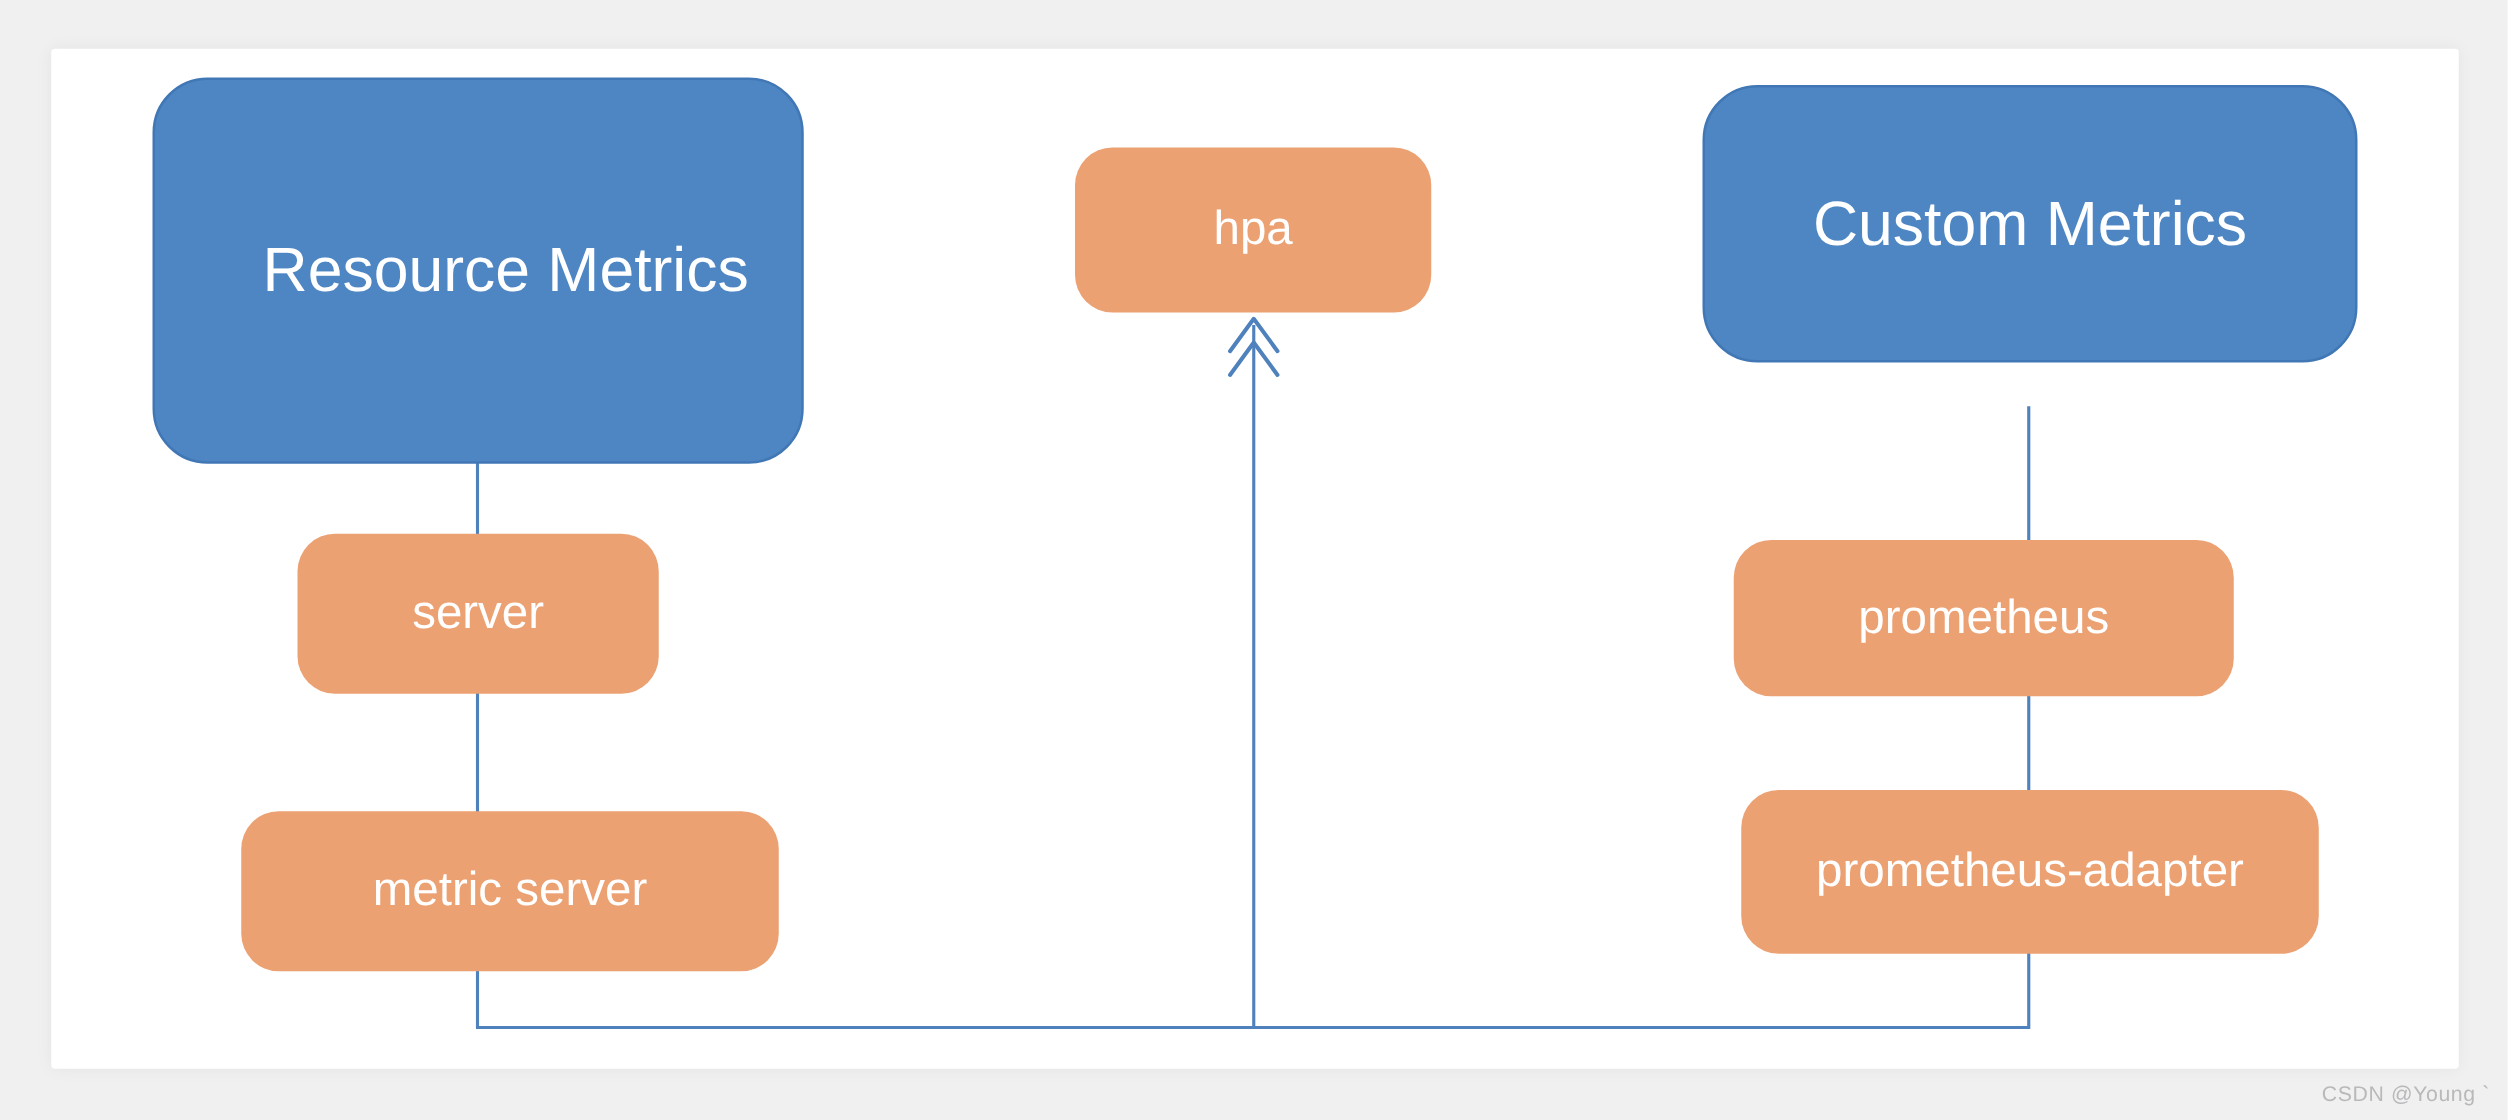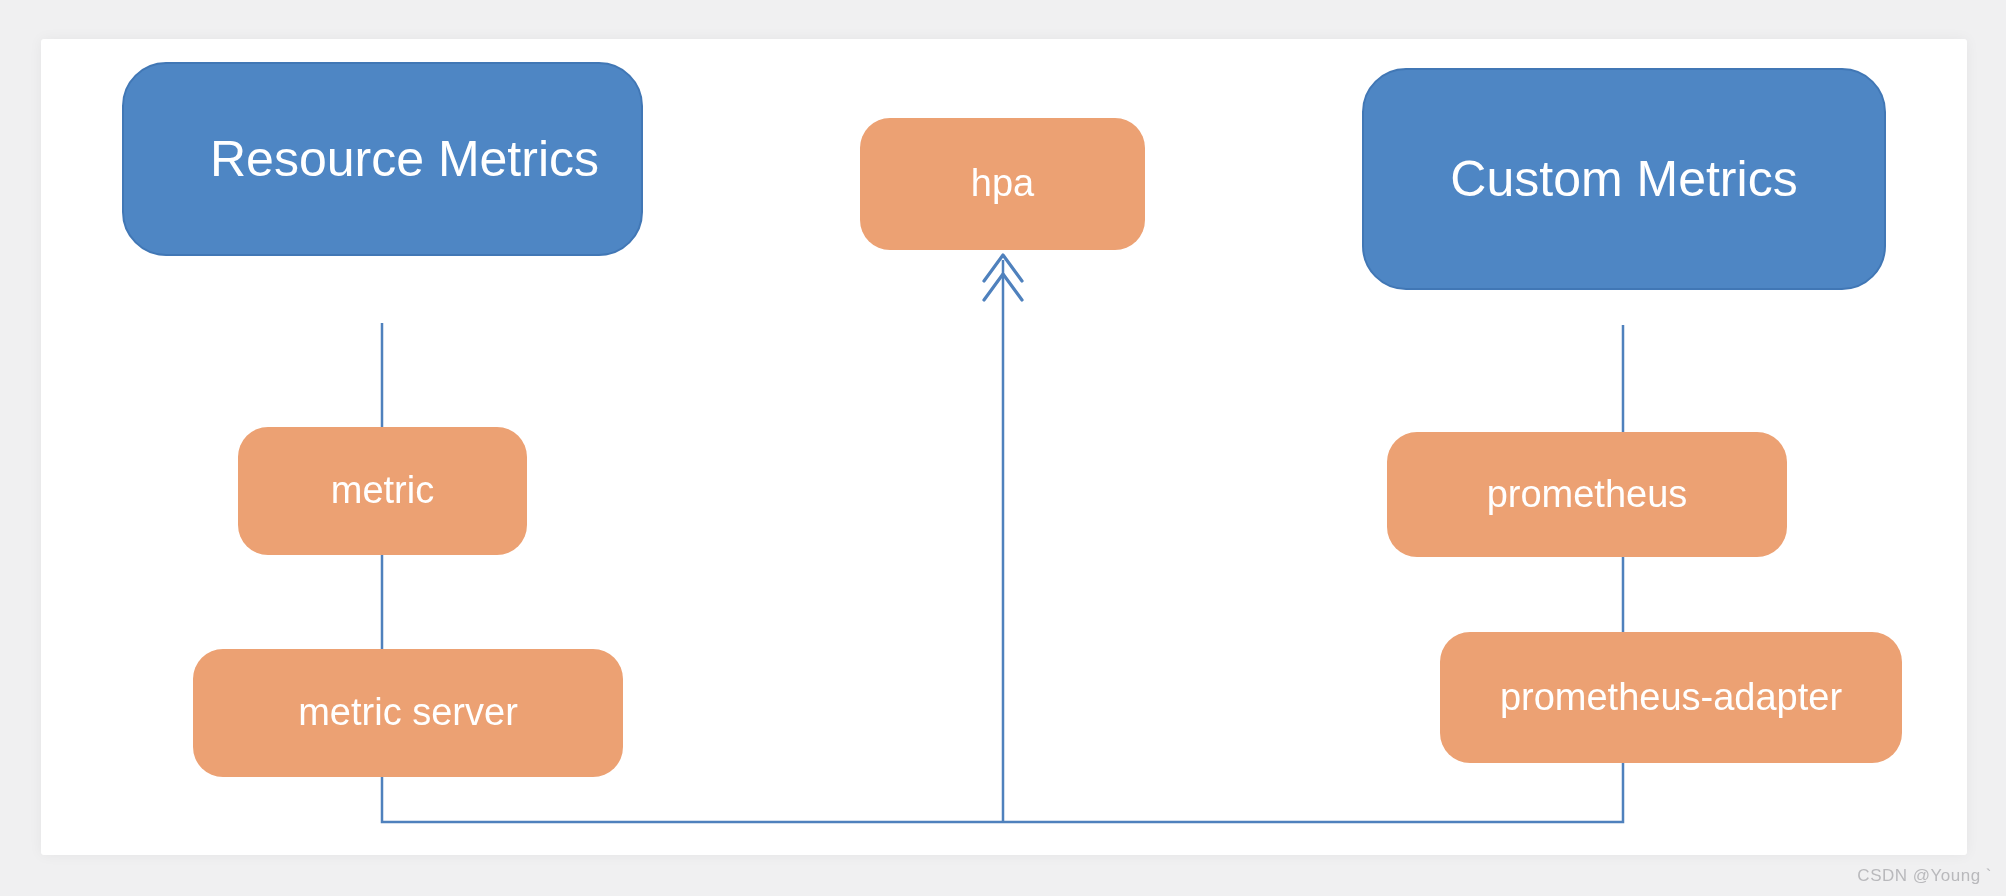--- a/index.html
+++ b/index.html
@@ -58,27 +58,27 @@
     border-radius: 44px;
     font-size: 50px;
   }
   .node.orange {
     background: var(--node-orange);
     border-radius: 30px;
     font-size: 38px;
   }
 
   
-  .n-resource   { left: 122px;  top: 62px;  width: 521px; height: 194px; padding-left: 44px; }
+  .n-resource   { left: 122px;  top: 62px;  width: 521px; height: 309px; padding-left: 44px; }
   .n-custom     { left: 1362px; top: 68px;  width: 524px; height: 222px; }
   .n-hpa        { left: 860px;  top: 118px; width: 285px; height: 132px; }
   .n-kubelet    { left: 238px;  top: 427px; width: 289px; height: 128px; }
   .n-metricsrv  { left: 193px;  top: 649px; width: 430px; height: 128px; }
   .n-prom       { left: 1387px; top: 432px; width: 400px; height: 125px; }
-  .n-promadapt  { left: 1393px; top: 632px; width: 462px; height: 131px; margin-left: 47px; }
+  .n-promadapt  { left: 1393px; top: 632px; width: 462px; height: 131px; }
 
   .watermark {
     position: absolute;
     right: 14px; top: 866px;
     z-index: 3;
     font-size: 17px;
     color: var(--watermark-gray);
     letter-spacing: 0.5px;
   }
 </style>
@@ -106,21 +106,21 @@
 
   <div class="node blue n-custom">
     <span>Custom Metrics</span>
   </div>
 
   <div class="node orange n-hpa">
     <span>hpa</span>
   </div>
 
   <div class="node orange n-kubelet">
-    <span>metric</span>
+    <span>server</span>
   </div>
 
   <div class="node orange n-metricsrv">
     <span>metric server</span>
   </div>
 
   <div class="node orange n-prom">
     <span>prometheus</span>
   </div>
 

